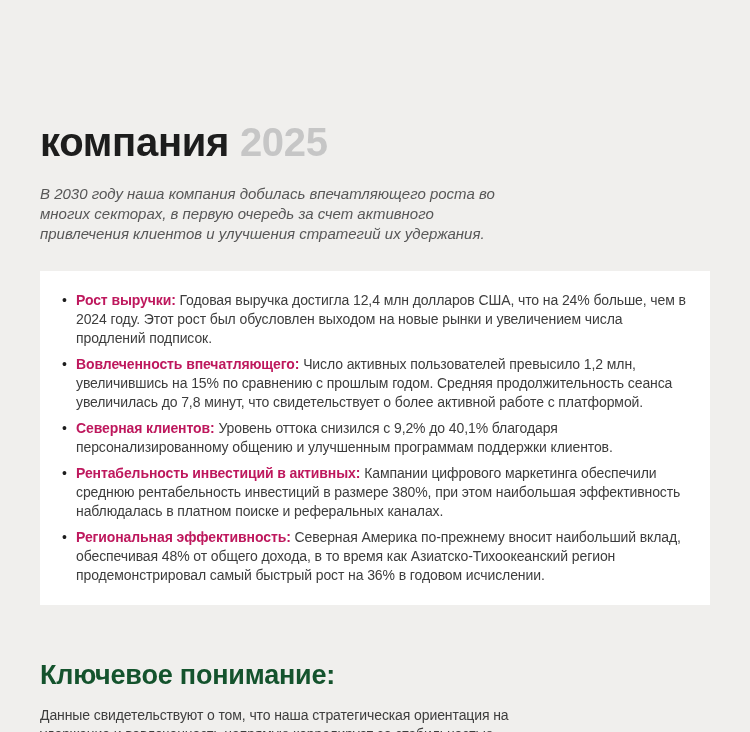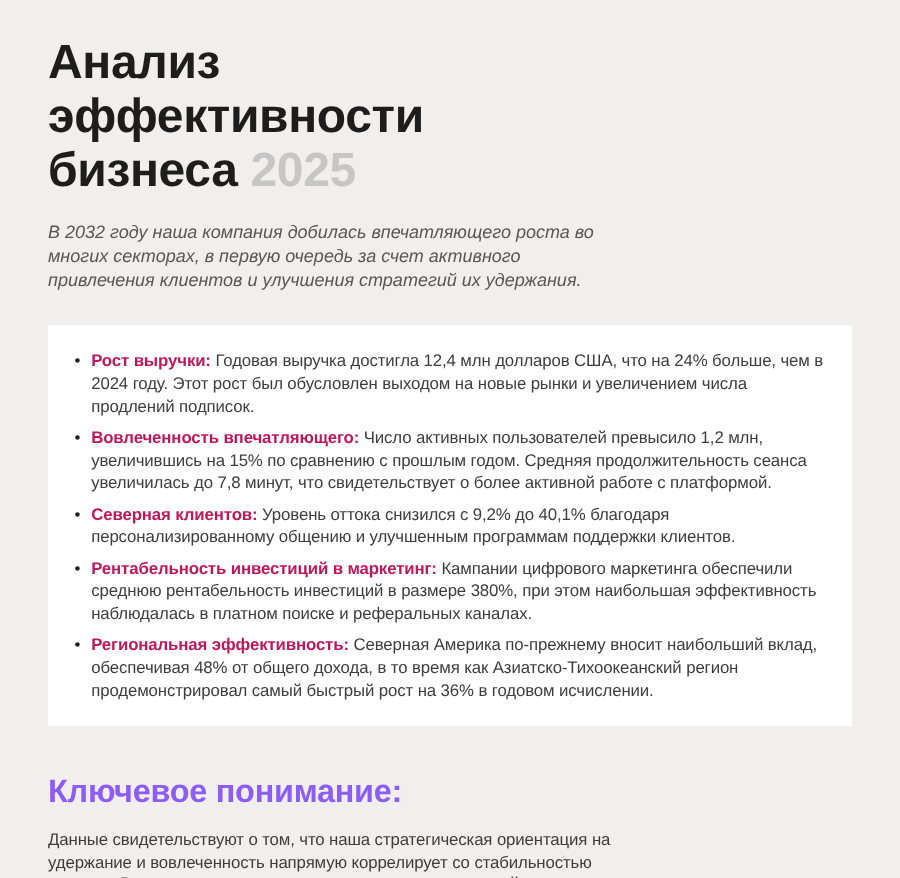--- a/index.html
+++ b/index.html
@@ -66,47 +66,47 @@
     line-height: 19px;
   }
   .li-text {
     flex: 1 1 auto;
   }
   .lead {
     font-weight: bold;
     color: #be185d;
   }
   .insight-heading {
-    margin: 38px 0 0 0;
+    margin: 54px 0 0 0;
     font-size: 27px;
     line-height: 32px;
     font-weight: 800;
     letter-spacing: -0.2px;
-    color: #8b5cf6;
+    color: #14532d;
   }
   .insight-text {
     margin: 15px 0 0 0;
     max-width: 505px;
     font-size: 14px;
     line-height: 18.5px;
     letter-spacing: -0.1px;
     color: #3d3d3d;
   }
 </style>
 </head>
 <body>
 
 <div class="page">
 
-  <h1 class="title"><span>Анализ</span><br>
-    <span>эффективности</span><br>
-    <span>бизнеса</span>
+  <h1 class="title"><br>
+    <br>
+    <span>компания</span>
     <span class="year">2025</span></h1>
 
-  <p class="subtitle">В 2032 году наша компания добилась впечатляющего роста во многих секторах, в первую очередь за счет активного привлечения клиентов и улучшения стратегий их удержания.</p>
+  <p class="subtitle">В 2030 году наша компания добилась впечатляющего роста во многих секторах, в первую очередь за счет активного привлечения клиентов и улучшения стратегий их удержания.</p>
 
   <div class="card">
     <ul class="highlights">
 
       <li>
         <span class="dot">•</span>
         <div class="li-text">
           <span class="lead">Рост выручки:</span>
           <span>Годовая выручка достигла 12,4 млн долларов США, что на 24% больше, чем в 2024 году. Этот рост был обусловлен выходом на новые рынки и увеличением числа продлений подписок.</span>
         </div>
@@ -124,21 +124,21 @@
         <span class="dot">•</span>
         <div class="li-text">
           <span class="lead">Северная клиентов:</span>
           <span>Уровень оттока снизился с 9,2% до 40,1% благодаря персонализированному общению и улучшенным программам поддержки клиентов.</span>
         </div>
       </li>
 
       <li>
         <span class="dot">•</span>
         <div class="li-text">
-          <span class="lead">Рентабельность инвестиций в маркетинг:</span>
+          <span class="lead">Рентабельность инвестиций в активных:</span>
           <span>Кампании цифрового маркетинга обеспечили среднюю рентабельность инвестиций в размере 380%, при этом наибольшая эффективность наблюдалась в платном поиске и реферальных каналах.</span>
         </div>
       </li>
 
       <li>
         <span class="dot">•</span>
         <div class="li-text">
           <span class="lead">Региональная эффективность:</span>
           <span>Северная Америка по-прежнему вносит наибольший вклад, обеспечивая 48% от общего дохода, в то время как Азиатско-Тихоокеанский регион продемонстрировал самый быстрый рост на 36% в годовом исчислении.</span>
         </div>

